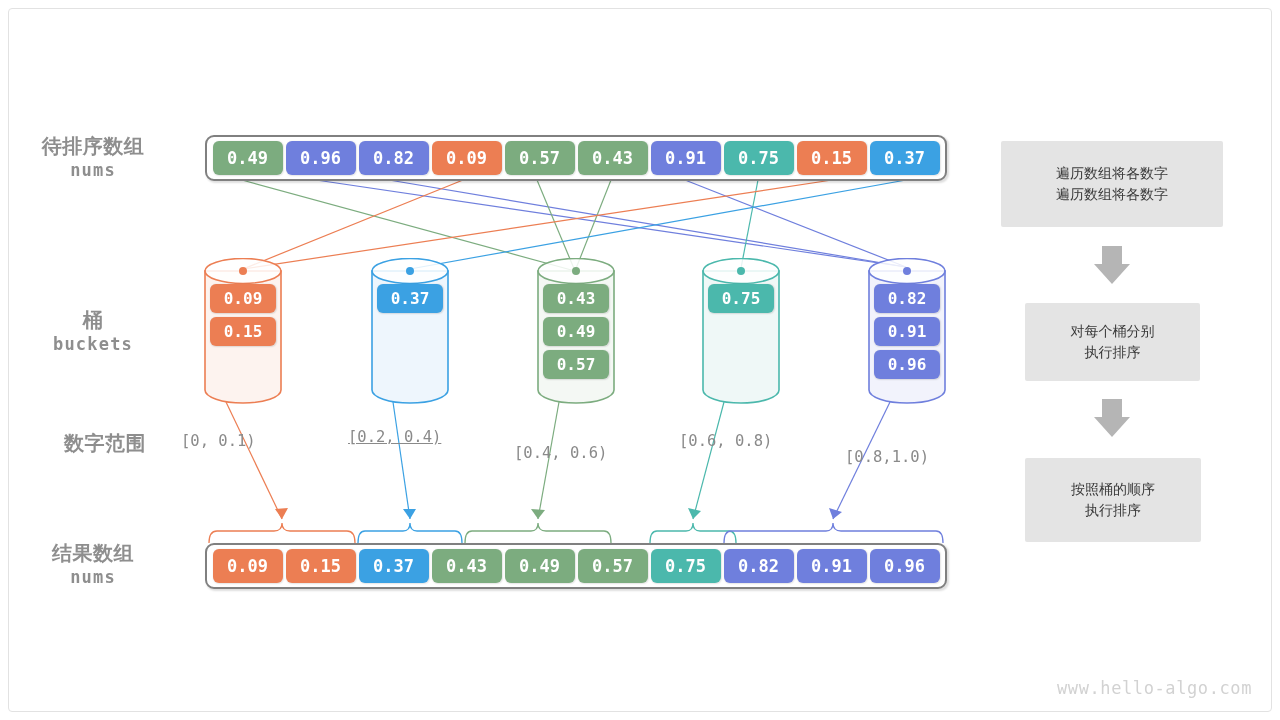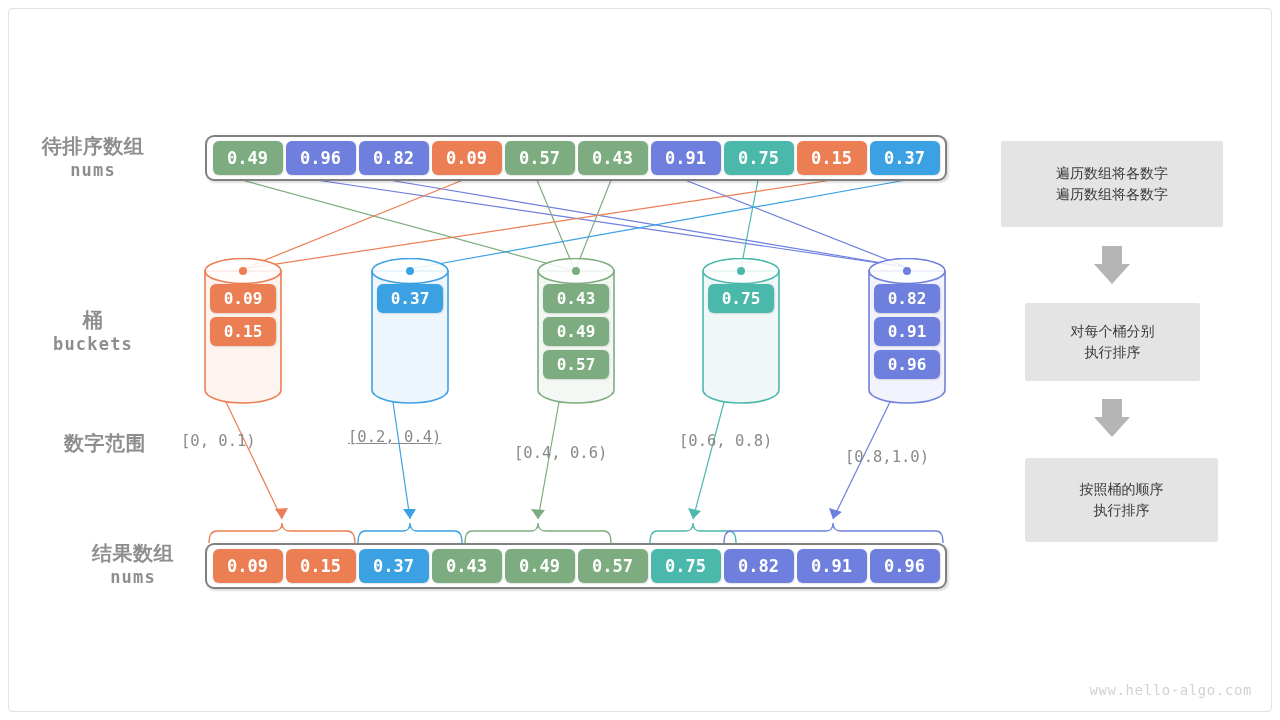--- a/index.html
+++ b/index.html
@@ -133,21 +133,21 @@
     padding: 8px 10px;
   }
   .flow-box span { display: block; }
 
   .watermark {
     position: absolute;
     right: 28px;
     bottom: 22px;
     color: #d2d2d2;
     font-family: "DejaVu Sans Mono", "Liberation Mono", monospace;
-    font-size: 14px;
+    font-size: 17px;
     letter-spacing: 0.6px;
   }
 </style>
 </head>
 <body>
 
 <div id="canvas">
   <div id="frame"></div>
 
   <svg id="wires" viewBox="0 0 1280 720">
@@ -213,21 +213,21 @@
 
   <div class="row-label" style="left:8px; top:307px;">
     <span class="cn">桶</span>
     <span class="mono">buckets</span>
   </div>
 
   <div class="row-label" style="left:8px; top:430px;margin-left:12px;">
     <span class="cn">数字范围</span>
   </div>
 
-  <div class="row-label" style="left:8px; top:540px;padding-left:40px;">
+  <div class="row-label" style="left:8px; top:540px;">
     <span class="cn">结果数组</span>
     <span class="mono">nums</span>
   </div>
 
   <div class="array-shell" id="input-array" style="left:205px; top:135px; width:742px; height:46px;">
       <div class="cell" style="background: rgb(124, 172, 127);">0.49</div>
       <div class="cell" style="background: rgb(111, 127, 221);">0.96</div>
       <div class="cell" style="background: rgb(111, 127, 221);">0.82</div>
       <div class="cell" style="background: rgb(236, 126, 83);">0.09</div>
       <div class="cell" style="background: rgb(124, 172, 127);">0.57</div>
@@ -324,21 +324,21 @@
     </div>
   </div>
 
   <div class="flow-box" style="left:1025px; top:303px; width:175px; height:78px;">
     <div>
       <span>对每个桶分别</span>
       <span>执行排序</span>
     </div>
   </div>
 
-  <div class="flow-box" style="left:1025px; top:458px; width:193px; height:84px;">
+  <div class="flow-box" style="left:1025px; top:458px; width:176px; height:84px;">
     <div>
       <span>按照桶的顺序</span>
       <span>执行排序</span>
     </div>
   </div>
 
   <div class="watermark">www.hello-algo.com</div>
 </div>
 
 </body></html>

